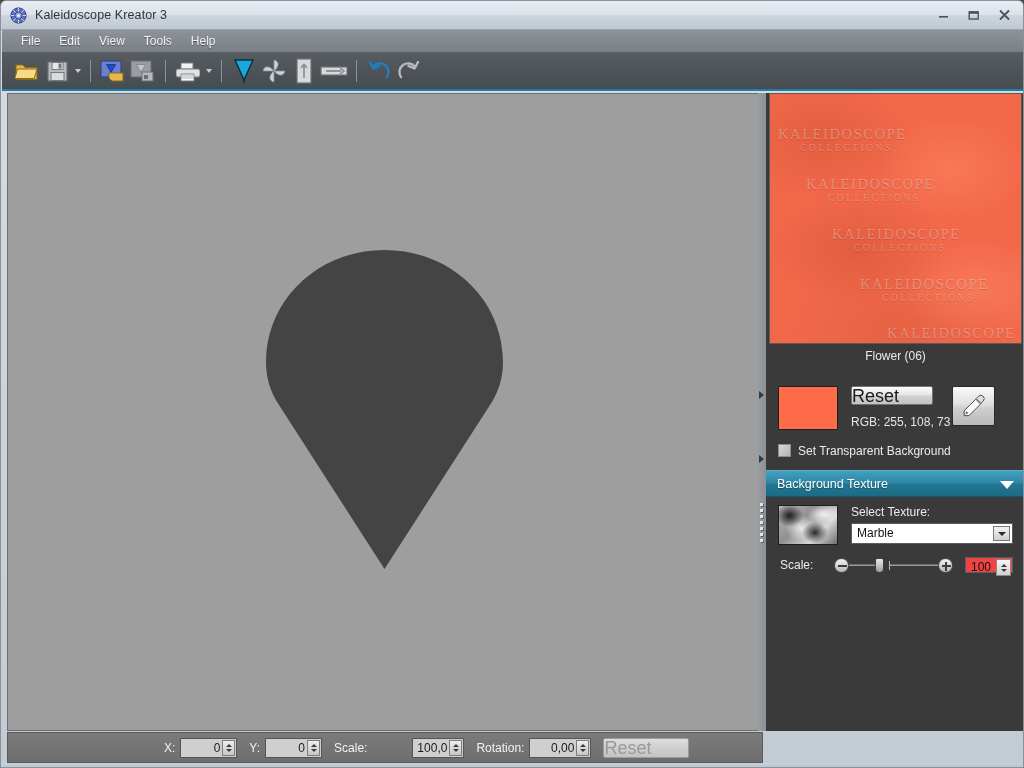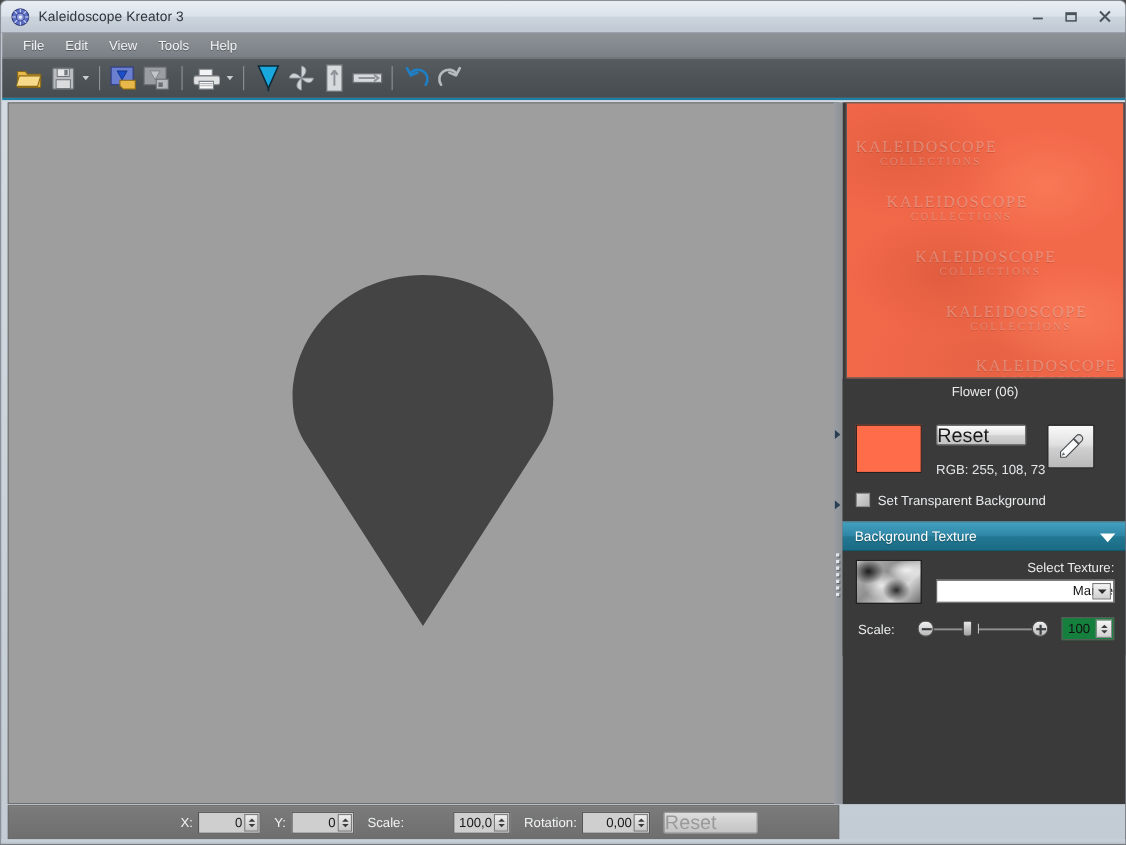--- a/index.html
+++ b/index.html
@@ -163,21 +163,21 @@
   .select {
     position:relative; height:21px; background:#ffffff; border:1px solid #5c5c5c;
     color:#111; font-size:12px; line-height:19px; padding-left:5px;
   }
   .select .arrowbox {
     position:absolute; right:2px; top:2px; width:17px; height:15px;
     background:linear-gradient(180deg,#f4f4f4,#cfcfcf); border:1px solid #7a7a7a;
     display:flex; align-items:center; justify-content:center;
   }
   .spin {
-    position:relative; height:21px; background:#15803d; border:1px solid #5c5c5c;
+    position:relative; height:16px; background:#ef4444; border:1px solid #5c5c5c;
     color:#111; font-size:12px; line-height:19px; padding-left:5px;
   }
   .spin .upd {
     position:absolute; right:1px; top:1px; width:15px; height:17px;
     background:linear-gradient(180deg,#f6f6f6,#d2d2d2); border:1px solid #8a8a8a;
     display:flex; flex-direction:column; align-items:center; justify-content:center; gap:2px;
   }
   .sld-circle {
     width:15px;height:15px;border-radius:50%;
     background:linear-gradient(180deg,#f2f2f2,#b8b8b8);
@@ -418,42 +418,42 @@
         <span class="sub">COLLECTIONS</span>
       </div>
     </div>
     <div class="preview-label">Flower (06)</div>
 
     <div class="section-body">
       <div style="display:flex; align-items:flex-start; padding:0 12px;">
         <div class="swatch" style="background: rgb(255, 108, 73);"></div>
         <div style="margin-left:13px; width:82px;">
           <div class="btn" style="height:19px; line-height:18px;">Reset</div>
-          <div class="rgb-text" style="margin-top:15px; white-space:nowrap;">RGB: 255, 108, 73</div>
+          <div class="rgb-text" style="margin-top:10px; white-space:nowrap;">RGB: 255, 108, 73</div>
         </div>
         <div class="eyedrop" style="margin-left:19px;">
           <svg width="26" height="26" viewBox="0 0 26 26">
             <path d="M17.5 3.2 a3.4 3.4 0 0 1 4.8 4.8 l-2.4 2.4 l-4.8 -4.8 z" fill="#dcdee0" stroke="#4a4d50" stroke-width="1"></path>
             <path d="M14.8 6.2 l4.8 4.8 l-11.6 11.6 l-4.8 0.1 l-0.1 -4.9 z" fill="#fafbfb" stroke="#4a4d50" stroke-width="1"></path>
             <path d="M4.2 21.4 l1.2 -3.3 l2.1 2.1 z" fill="#6e7174"></path>
           </svg>
         </div>
       </div>
       <div style="display:flex; align-items:flex-start; padding:14px 12px 0 12px;">
         <span class="chk"></span>
         <span class="chk-label" style="margin-left:7px;">Set Transparent Background</span>
       </div>
     </div>
 
     <div class="section-head">
       <span>Background Texture</span>
       <span class="tri"></span>
     </div>
     <div class="section-body" style="padding:8px 0 14px 0;">
-      <div style="display:flex; align-items:flex-start; padding:0 12px;text-align:right;">
+      <div style="display:flex; align-items:flex-start; padding:0 12px;">
         <div class="tex-thumb"></div>
         <div style="margin-left:13px; flex:1 1 auto;">
           <div class="lbl">Select Texture:</div>
           <div class="select" style="margin-top:4px;">
             <span>Marble</span>
             <span class="arrowbox">
               <span style="width:0;height:0;border-left:4px solid transparent;border-right:4px solid transparent;border-top:4.5px solid #2b2b2b;"></span>
             </span>
           </div>
         </div>

